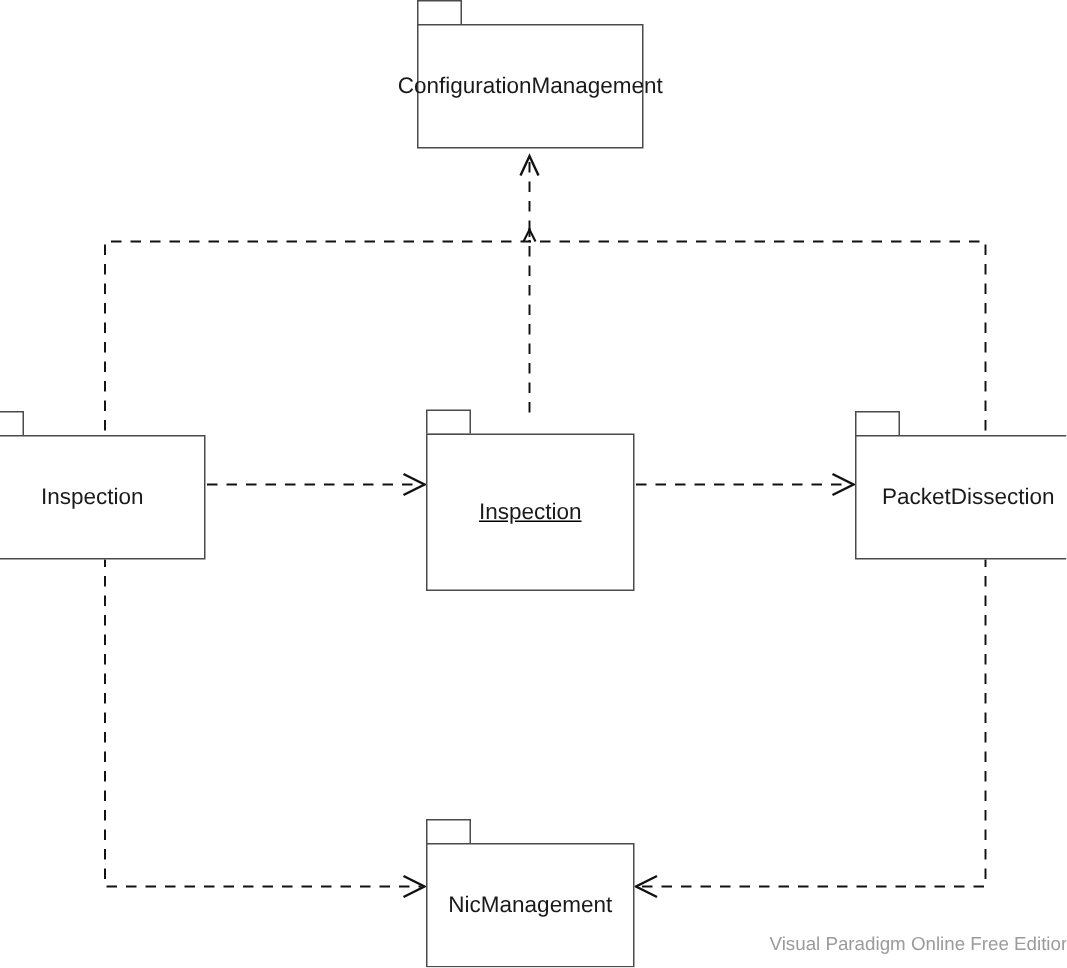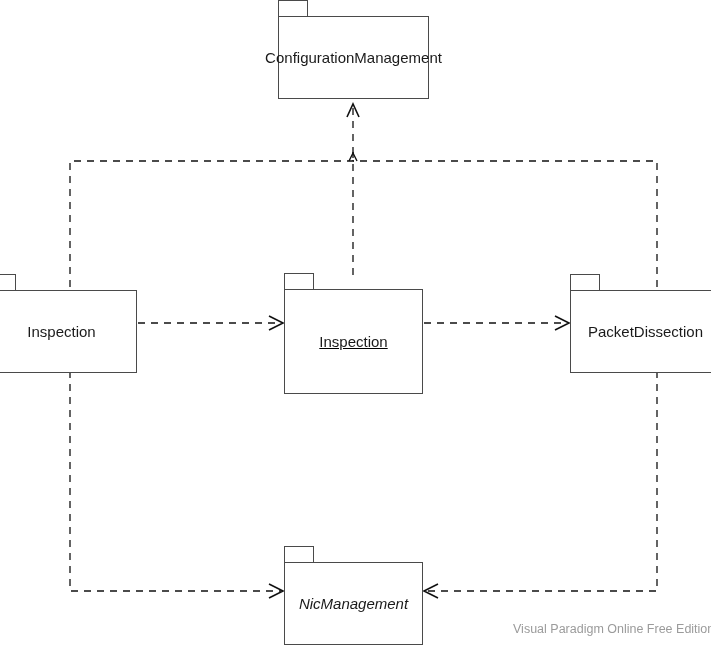--- a/index.html
+++ b/index.html
@@ -127,21 +127,21 @@
     </div>
   </div>
 
   <div class="pkg" style="left:570px; top:274px; width:151px; height:99px;">
     <div class="pkg-tab"></div>
     <div class="pkg-body" style="width:151px; height:83px;">
       <span class="pkg-label">PacketDissection</span>
     </div>
   </div>
 
-  <div class="pkg" style="left:284px; top:546px; width:163px; height:99px;font-style:italic;">
+  <div class="pkg" style="left:284px; top:546px; width:163px; height:99px;">
     <div class="pkg-tab"></div>
     <div class="pkg-body" style="width:139px; height:83px;">
       <span class="pkg-label">NicManagement</span>
     </div>
   </div>
 
   <div class="watermark" style="left:513px; top:629px; transform:translateY(-50%);">Visual Paradigm Online Free Edition</div>
 
 </div>
 

